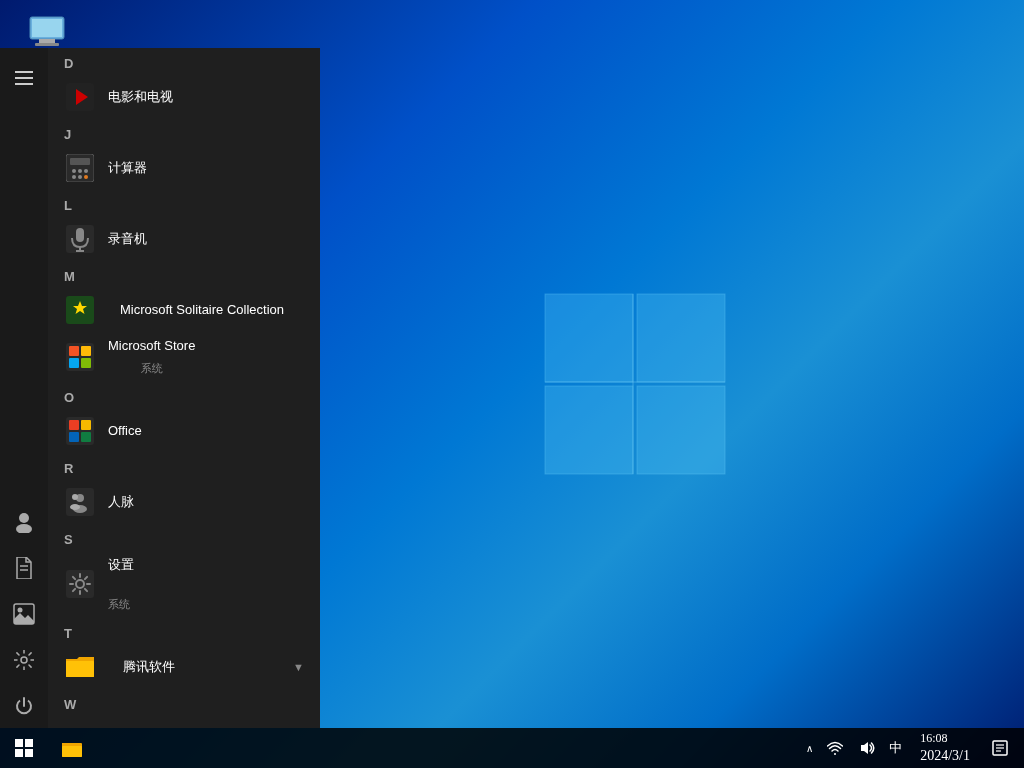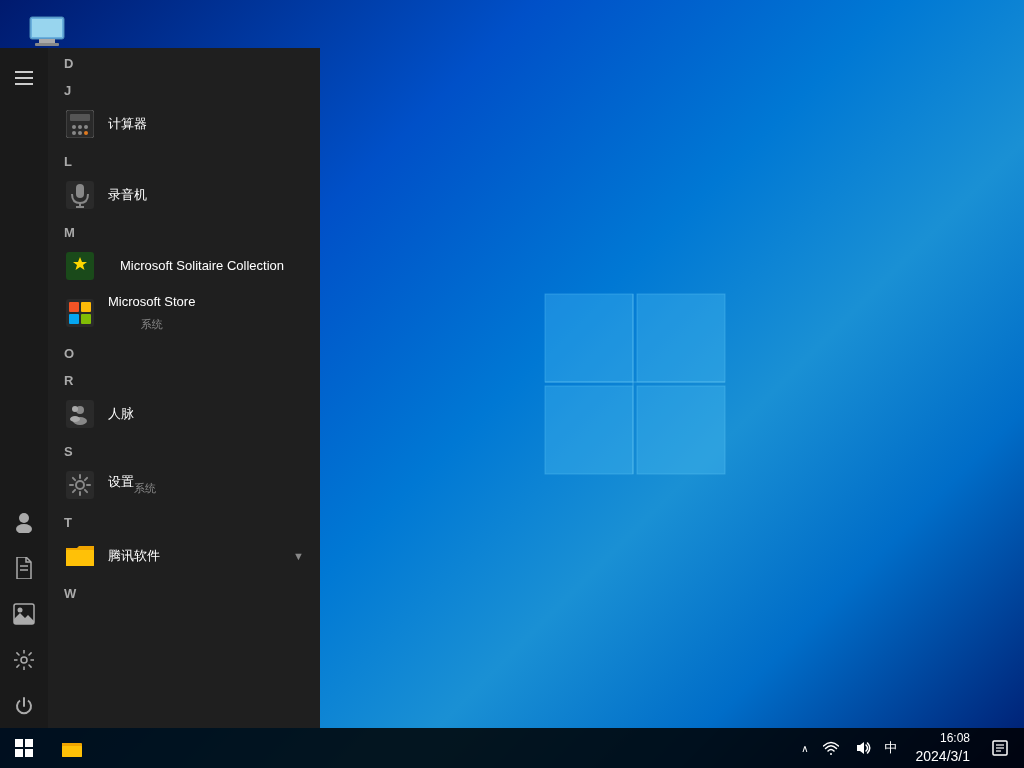--- a/index.html
+++ b/index.html
@@ -113,26 +113,27 @@
     .lang-indicator {
       color: white;
       font-size: 13px;
       padding: 0 4px;
       cursor: pointer;
     }
 
     .clock-area {
       display: flex;
       flex-direction: column;
-      align-items: flex-end;
+      align-items: flex-start;
       justify-content: center;
       padding: 0 10px;
       height: 40px;
       cursor: pointer;
       color: white;
+      font-family: Liberation Serif, serif;
     }
 
     .clock-time {
       font-size: 12px;
       line-height: 1.3;
     }
     .clock-date {
       font-size: 14px;
       line-height: 1.3;
     }
@@ -324,20 +325,31 @@
       <div class="sidebar-btn">
         <svg width="20" height="20" viewBox="0 0 20 20">
           <path d="M10,2 L10,10" stroke="#aaa" stroke-width="2" stroke-linecap="round"></path>
           <path d="M6,4.5 A7,7 0 1,0 14,4.5" fill="none" stroke="#aaa" stroke-width="2"></path>
         </svg>
       </div>
     </div>
 
     <div class="app-list-area" id="app-list-container">
     <div class="section-letter">D</div>
+        <div class="app-item">
+          <div class="app-icon-wrap">
+            <svg width="28" height="28" viewBox="0 0 28 28">
+              <rect width="28" height="28" rx="3" fill="#222"></rect>
+              <polygon points="10,6 22,14 10,22" fill="#cc0000"></polygon>
+            </svg>
+          </div>
+          <div style="display: flex; flex-direction: column;">
+            <div class="app-name">电影和电视</div>
+          </div>
+        </div>
         <div class="section-letter">J</div>
         <div class="app-item">
           <div class="app-icon-wrap">
             <svg width="28" height="28" viewBox="0 0 28 28">
               <rect width="28" height="28" rx="3" fill="#2a2a2a" stroke="#555" stroke-width="1"></rect>
               <rect x="4" y="4" width="20" height="7" rx="1" fill="#555"></rect>
               <circle cx="8" cy="17" r="2" fill="#888"></circle>
               <circle cx="14" cy="17" r="2" fill="#888"></circle>
               <circle cx="20" cy="17" r="2" fill="#888"></circle>
               <circle cx="8" cy="23" r="2" fill="#888"></circle>
@@ -385,20 +397,34 @@
               <rect x="3" y="15" width="10" height="10" rx="1" fill="#05a6f0"></rect>
               <rect x="15" y="15" width="10" height="10" rx="1" fill="#81bc06"></rect>
             </svg>
           </div>
           <div style="display: flex; flex-direction: column; text-align: center;">
             <div class="app-name">Microsoft Store</div>
             <div class="app-subtitle">系统</div>
           </div>
         </div>
         <div class="section-letter">O</div>
+        <div class="app-item">
+          <div class="app-icon-wrap">
+            <svg width="28" height="28" viewBox="0 0 28 28">
+              <rect width="28" height="28" rx="3" fill="#2a2a2a"></rect>
+              <rect x="3" y="3" width="10" height="10" rx="1" fill="#ea3e23"></rect>
+              <rect x="15" y="3" width="10" height="10" rx="1" fill="#f5ba00"></rect>
+              <rect x="3" y="15" width="10" height="10" rx="1" fill="#0364b8"></rect>
+              <rect x="15" y="15" width="10" height="10" rx="1" fill="#107c41"></rect>
+            </svg>
+          </div>
+          <div style="display: flex; flex-direction: column;">
+            <div class="app-name">Office</div>
+          </div>
+        </div>
         <div class="section-letter">R</div>
         <div class="app-item">
           <div class="app-icon-wrap">
             <svg width="28" height="28" viewBox="0 0 28 28">
               <rect width="28" height="28" rx="3" fill="#2a2a2a"></rect>
               <circle cx="14" cy="10" r="4" fill="#888"></circle>
               <ellipse cx="14" cy="21" rx="7" ry="4" fill="#888"></ellipse>
               <circle cx="9" cy="9" r="3" fill="#aaa"></circle>
               <ellipse cx="9" cy="19" rx="5" ry="3" fill="#aaa"></ellipse>
             </svg>
@@ -409,34 +435,34 @@
         </div>
         <div class="section-letter">S</div>
         <div class="app-item">
           <div class="app-icon-wrap">
             <svg width="28" height="28" viewBox="0 0 28 28">
               <rect width="28" height="28" rx="3" fill="#2a2a2a"></rect>
               <circle cx="14" cy="14" r="4" fill="none" stroke="#888" stroke-width="2"></circle>
               <path d="M14,4 L14,7 M14,21 L14,24 M4,14 L7,14 M21,14 L24,14 M6.9,6.9 L9.1,9.1 M18.9,18.9 L21.1,21.1 M21.1,6.9 L18.9,9.1 M9.1,18.9 L6.9,21.1" stroke="#888" stroke-width="2" stroke-linecap="round"></path>
             </svg>
           </div>
-          <div style="display: flex; flex-direction: row;">
+          <div style="display: flex; flex-direction: column; gap: 18px;">
             <div class="app-name">设置</div>
             <div class="app-subtitle">系统</div>
           </div>
         </div>
         <div class="section-letter">T</div>
         <div class="app-item">
           <div class="app-icon-wrap">
             <svg width="28" height="24" viewBox="0 0 28 24">
               <path d="M0,4 L11,4 L13,2 L28,2 L28,22 L0,22 Z" fill="#f0a500"></path>
               <rect x="0" y="6" width="28" height="16" rx="1" fill="#ffc107"></rect>
             </svg>
           </div>
-          <div style="display: flex; flex-direction: column;">
+          <div style="display: flex; flex-direction: column; margin-left: 15px;">
             <div class="app-name">腾讯软件</div>
           </div>
           <div class="app-item-arrow">▼</div>
         </div>
         <div class="section-letter">W</div>
       </div>
 
   </div>
 
   <div id="taskbar">

